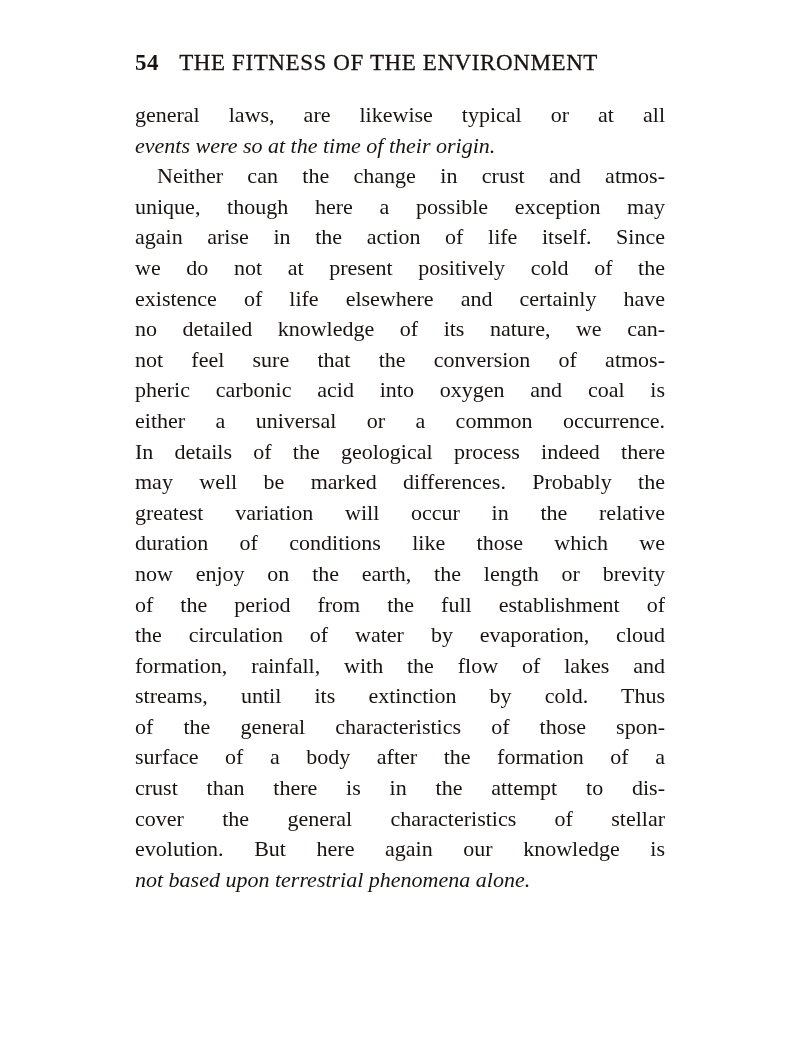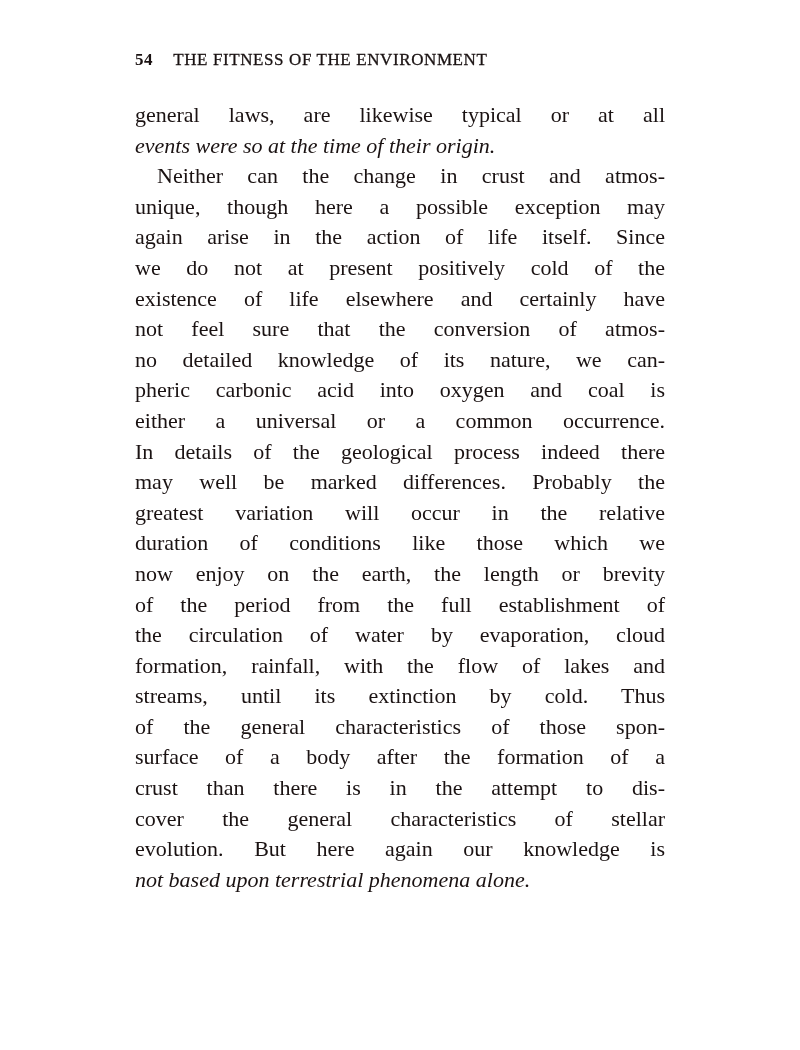--- a/index.html
+++ b/index.html
@@ -17,21 +17,21 @@
     }
     .page {
       position: absolute;
       left: 135px;
       top: 50px;
       width: 530px;
     }
     .running-head {
       display: flex;
       align-items: baseline;
-      font-size: 17px;
+      font-size: 23px;
       letter-spacing: 0.6px;
       height: 32px;
       margin-bottom: 18px;
       white-space: nowrap;
     }
     .page-number {
       font-weight: bold;
       margin-right: 20px;
     }
     .book-title {
@@ -69,22 +69,22 @@
       <div>
         <span class="line">general laws, are likewise typical or at all</span>
         <span class="line last">events were so at the time of their origin.</span>
       </div>
       <div>
         <span class="line indent">Neither can the change in crust and atmos-</span>
         <span class="line">unique, though here a possible exception may</span>
         <span class="line">again arise in the action of life itself.  Since</span>
         <span class="line">we do not at present positively cold of the</span>
         <span class="line">existence of life elsewhere and certainly have</span>
+        <span class="line">no detailed knowledge of its nature, we can-</span>
         <span class="line">not feel sure that the conversion of atmos-</span>
-        <span class="line">no detailed knowledge of its nature, we can-</span>
         <span class="line">pheric carbonic acid into oxygen and coal is</span>
         <span class="line">either a universal or a common occurrence.</span>
         <span class="line">In details of the geological process indeed there</span>
         <span class="line">may well be marked differences.  Probably the</span>
         <span class="line">greatest variation will occur in the relative</span>
         <span class="line">duration of conditions like those which we</span>
         <span class="line">now enjoy on the earth, the length or brevity</span>
         <span class="line">of the period from the full establishment of</span>
         <span class="line">the circulation of water by evaporation, cloud</span>
         <span class="line">formation, rainfall, with the flow of lakes and</span>

